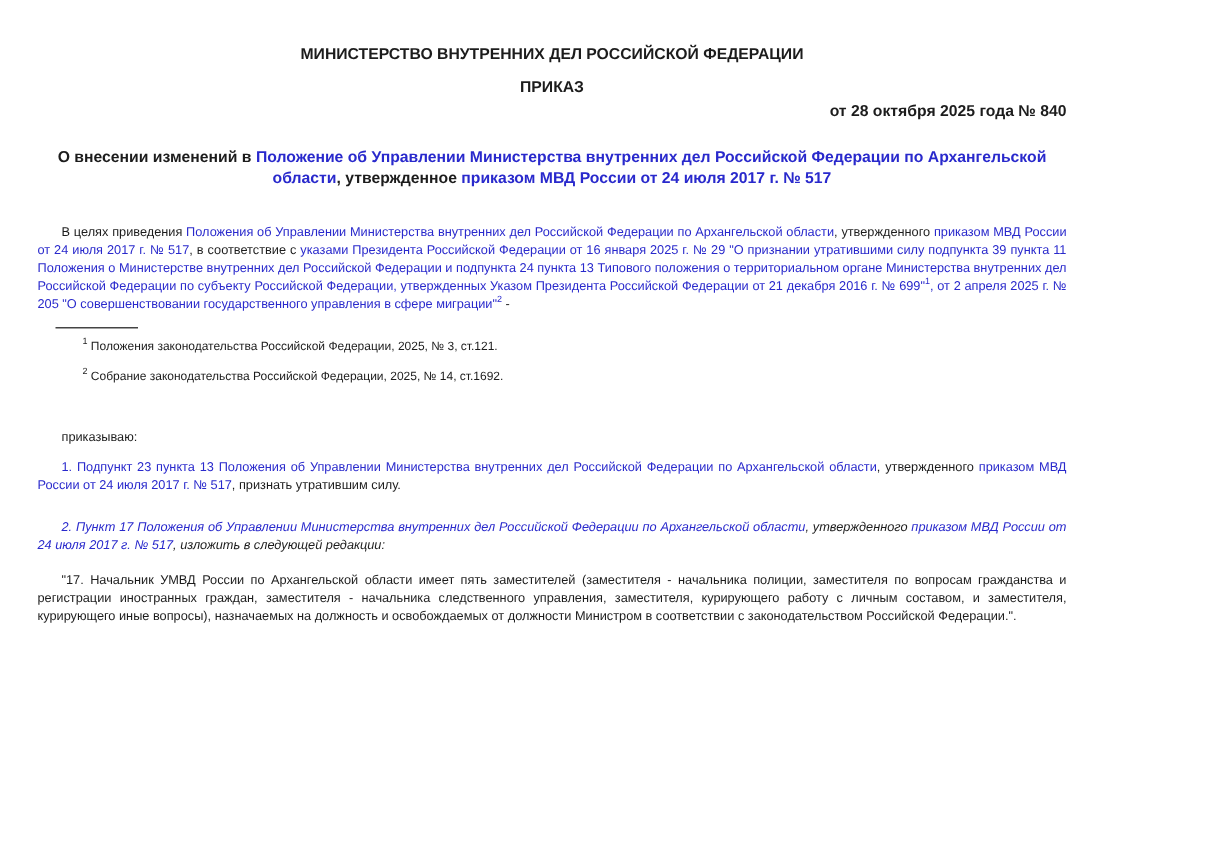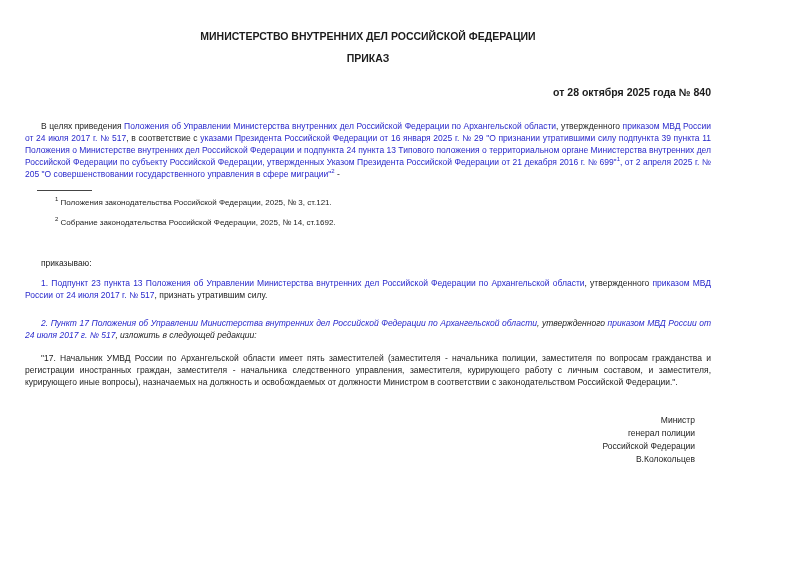--- a/index.html
+++ b/index.html
@@ -14,21 +14,21 @@
     overflow:hidden;
   }
   .page{
     box-sizing:border-box;
     width:735px;height:571px;
     padding:30px 24px 0 25px;
     background:#ffffff;
   }
   .header{text-align:center;font-weight:bold;font-size:10.5px;line-height:12px;}
   .header .ministry{margin:0 0 10px 0;}
-  .header .doc-type{margin:0 0 22px 0;}
+  .header .doc-type{margin:0 0 4px 0;}
   .header .doc-date{margin:0;text-align:right;}
   .title{
     margin:18px 10px 0 10px;
     text-align:center;
     font-size:10.5px;font-weight:bold;line-height:14px;
   }
   .para{
     margin:0;
     font-size:8.5px;line-height:12px;
     text-align:justify;
@@ -63,37 +63,32 @@
 <body>
 
 <div class="page">
 
   <div class="header">
     <div class="ministry">МИНИСТЕРСТВО ВНУТРЕННИХ ДЕЛ РОССИЙСКОЙ ФЕДЕРАЦИИ</div>
     <div class="doc-type">ПРИКАЗ</div>
     <div class="doc-date">от 28 октября 2025 года № 840</div>
   </div>
 
+  <div class="title"><span>О внесении изменений в </span><span class="link">Положение об Управлении Министерства внутренних дел Российской Федерации по Архангельской области</span><span>, утвержденное </span><span class="link">приказом МВД России от 24 июля 2017 г. № 517</span></div>
 
   <p class="para intro"><span>В целях приведения </span><span class="link">Положения об Управлении Министерства внутренних дел Российской Федерации по Архангельской области</span><span>, утвержденного </span><span class="link">приказом МВД России от 24 июля 2017 г. № 517</span><span>, в соответствие с </span><span class="link">указами Президента Российской Федерации от 16 января 2025 г. № 29 "О признании утратившими силу подпункта 39 пункта 11 Положения о Министерстве внутренних дел Российской Федерации и подпункта 24 пункта 13 Типового положения о территориальном органе Министерства внутренних дел Российской Федерации по субъекту Российской Федерации, утвержденных Указом Президента Российской Федерации от 21 декабря 2016 г. № 699"</span><sup class="fn link">1</sup><span class="link">, от 2 апреля 2025 г. № 205 "О совершенствовании государственного управления в сфере миграции"</span><sup class="fn link">2</sup><span> -</span></p>
 
   <div class="footnote-block">
     <div class="fn-rule"></div>
     <p class="footnote"><sup class="fn">1</sup><span> Положения законодательства Российской Федерации, 2025, № 3, ст.121.</span></p>
     <p class="footnote"><sup class="fn">2</sup><span> Собрание законодательства Российской Федерации, 2025, № 14, ст.1692.</span></p>
   </div>
 
   <p class="para order-word">приказываю:</p>
 
   <p class="para p1"><span class="link">1. Подпункт 23 пункта 13 Положения об Управлении Министерства внутренних дел Российской Федерации по Архангельской области</span><span>, утвержденного </span><span class="link">приказом МВД России от 24 июля 2017 г. № 517</span><span>, признать утратившим силу.</span></p>
 
   <p class="para p2"><span class="link">2. Пункт 17 Положения об Управлении Министерства внутренних дел Российской Федерации по Архангельской области</span><span>, утвержденного </span><span class="link">приказом МВД России от 24 июля 2017 г. № 517</span><span>, изложить в следующей редакции:</span></p>
 
   <p class="para quote">"17. Начальник УМВД России по Архангельской области имеет пять заместителей (заместителя - начальника полиции, заместителя по вопросам гражданства и регистрации иностранных граждан, заместителя - начальника следственного управления, заместителя, курирующего работу с личным составом, и заместителя, курирующего иные вопросы), назначаемых на должность и освобождаемых от должности Министром в соответствии с законодательством Российской Федерации.".</p>
 
-  <div class="signature">
-    <div>Министр</div>
-    <div>генерал полиции</div>
-    <div>Российской Федерации</div>
-    <div>В.Колокольцев</div>
-  </div>
 
 </div>
 
 </body></html>

